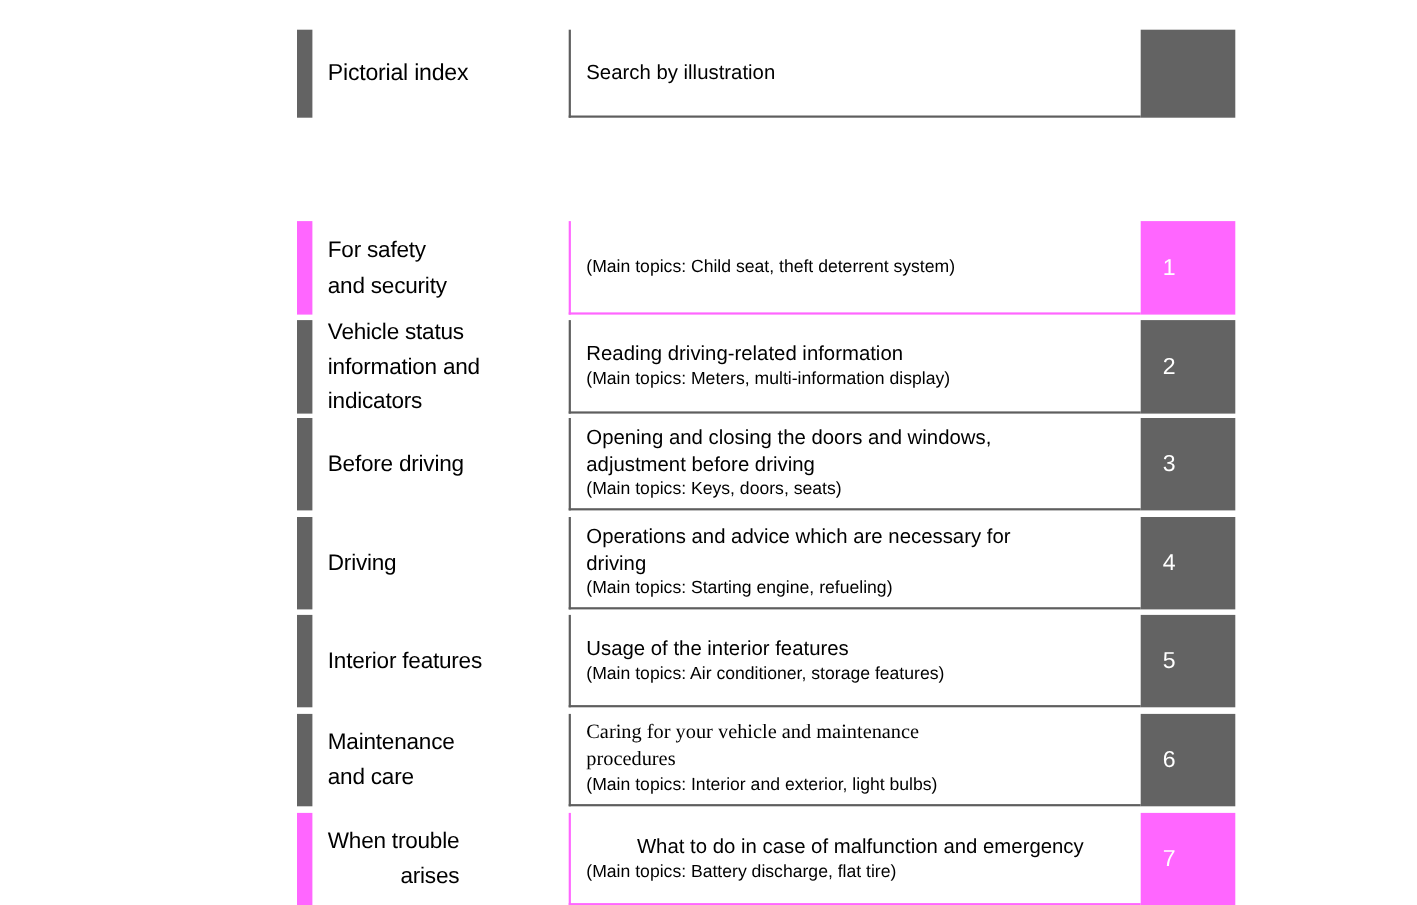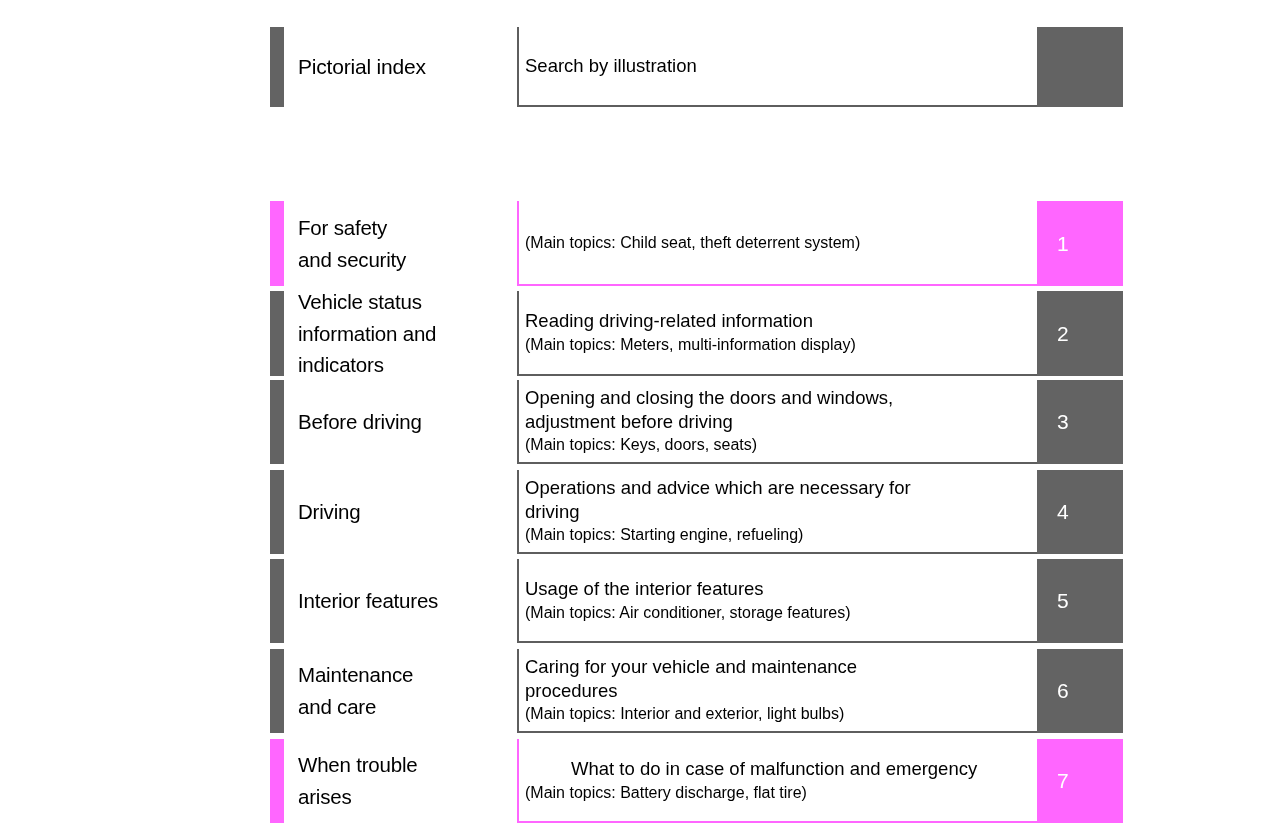--- a/index.html
+++ b/index.html
@@ -46,21 +46,21 @@
     position: absolute;
     left: 247px;
     top: 0;
     width: 520px;
     height: 100%;
     box-sizing: border-box;
     background: #ffffff;
     display: flex;
     flex-direction: column;
     justify-content: center;
-    padding-left: 6px;
+    padding-left: 14px;
   }
   .desc .line1 {
     font-size: 18.5px;
     line-height: 1.28;
     color: #000000;
   }
   .desc .line2 {
     font-size: 16px;
     line-height: 1.28;
     color: #000000;
@@ -158,29 +158,29 @@
         <div class="line1" style="white-space: pre-line;">Usage of the interior features</div>
         <div class="line2">(Main topics: Air conditioner, storage features)</div>
       </div>
       <div class="badge" style="background: rgb(99, 99, 99);">5</div>
     </div>
     <div class="row" style="top: 649px; height: 84px;">
       <div class="bar" style="background: rgb(99, 99, 99);"></div>
       <div class="title" style="white-space: pre-line;">Maintenance
 and care</div>
       <div class="desc b-gray">
-        <div class="line1" style="white-space: pre-line;">Caring for your vehicle and maintenance
+        <div class="line1" style="white-space: pre-line; font-family: Liberation Serif, serif;">Caring for your vehicle and maintenance
 procedures</div>
         <div class="line2">(Main topics: Interior and exterior, light bulbs)</div>
       </div>
       <div class="badge" style="background: rgb(99, 99, 99);">6</div>
     </div>
     <div class="row" style="top: 739px; height: 84px;">
       <div class="bar" style="background: rgb(255, 102, 255);"></div>
-      <div class="title" style="white-space: pre-line;">When trouble
+      <div class="title" style="white-space: pre-line; text-align: right;">When trouble
 arises</div>
       <div class="desc b-pink">
         <div class="line1" style="white-space: pre-line; margin-left: 46px;">What to do in case of malfunction and emergency</div>
         <div class="line2">(Main topics: Battery discharge, flat tire)</div>
       </div>
       <div class="badge" style="background: rgb(255, 102, 255);">7</div>
     </div>
   </div>
 
 </body></html>

